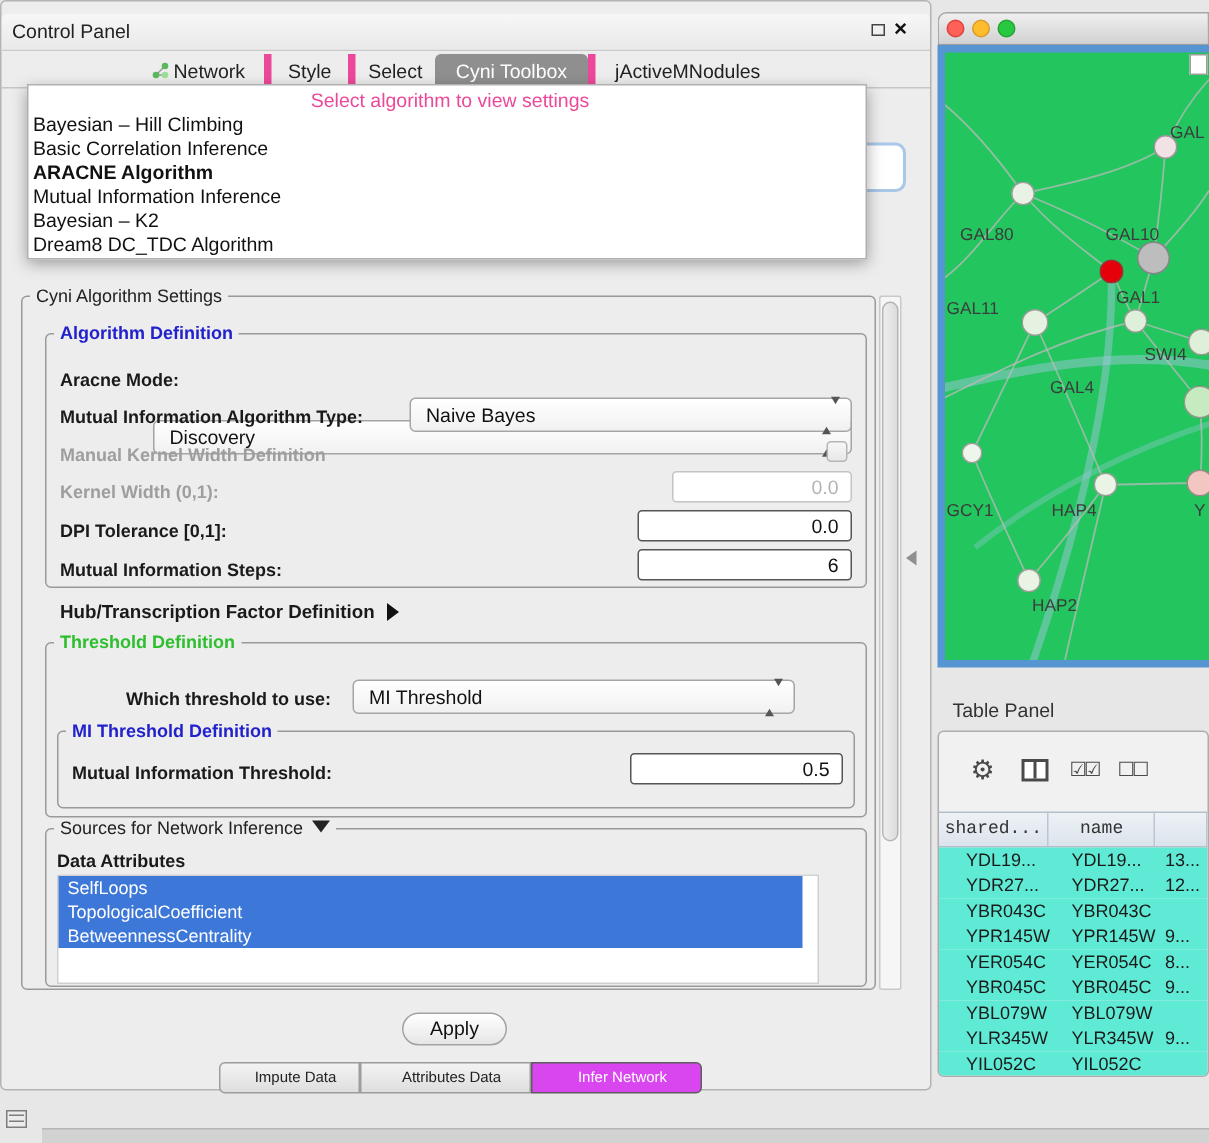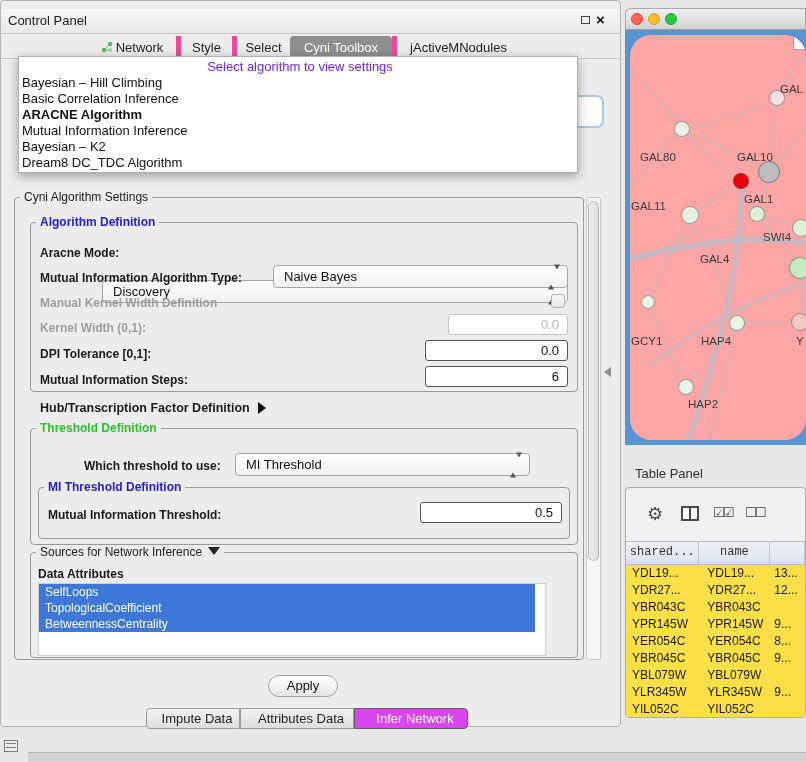--- a/index.html
+++ b/index.html
@@ -13,21 +13,21 @@
   .float-ico{width:9px;height:8px;border:1.5px solid #444;box-sizing:border-box;}
   .close-ico{font-size:15px;font-weight:bold;color:#111;line-height:14px;}
   
   .tab{font-size:13px;color:#222;text-align:center;line-height:23px;height:23px;box-sizing:border-box;border-left:5px solid #ec4899;}
   .tab.first{border-left:none;}
   .tab.active{background:#8f8f8f;color:#fff;border-radius:4px 4px 0 0;border-left:none;}
   .tabline{background:#c6c6c6;height:1px;}
   
   .popup{background:#fff;border:1px solid #b0b0b0;box-shadow:0 3px 10px rgba(0,0,0,.35);z-index:50;padding-top:2px;box-sizing:border-box;}
   .pitem{font-size:13px;line-height:16px;height:16px;padding-left:3px;color:#111;white-space:nowrap;}
-  .pitem.placeholder{color:#6d28d9;text-align:center;padding-left:4px;}
+  .pitem.placeholder{color:#ec4899;text-align:center;padding-left:4px;}
   .pitem.bold{font-weight:bold;}
   
   .group{border:1px solid #9a9a9a;border-radius:4px;box-sizing:border-box;}
   .glabel{background:#ededed;padding:0 4px;font-size:12px;line-height:13px;color:#222;white-space:nowrap;z-index:5;}
   .glabel.blue{color:#2222cc;font-weight:bold;}
   .glabel.green{color:#2ebf2e;font-weight:bold;}
   .lbl{font-size:12px;font-weight:bold;color:#1a1a1a;white-space:nowrap;}
   .lbl.disabled{color:#9e9e9e;}
   
   .combo{background:linear-gradient(#ffffff,#f1f1f1);border:1px solid #a5a5a5;border-radius:4px;box-sizing:border-box;font-size:13px;color:#111;line-height:21px;padding-left:10px;}
@@ -38,44 +38,44 @@
   .field{background:#fff;border:1px solid #555;border-radius:3px;box-sizing:border-box;font-size:13px;color:#111;text-align:right;padding-right:8px;line-height:19px;}
   .field.disabled{border-color:#c4c4c4;color:#b3b3b3;}
   .checkbox{width:14px;height:14px;background:linear-gradient(#f7f7f7,#e8e8e8);border:1px solid #b5b5b5;border-radius:3px;box-sizing:border-box;}
   .disc-right{display:inline-block;width:0;height:0;border-top:6px solid transparent;border-bottom:6px solid transparent;border-left:8px solid #111;vertical-align:-2px;margin-left:8px;}
   .disc-down{display:inline-block;width:0;height:0;border-left:6px solid transparent;border-right:6px solid transparent;border-top:8px solid #222;vertical-align:1px;margin-left:6px;}
   
   .attr-list{background:#fff;border:1px solid #d0d0d0;box-sizing:border-box;}
   .attr-item{height:16px;line-height:16px;font-size:12px;color:#fff;background:#3d77d8;padding-left:6px;width:496px;box-sizing:border-box;white-space:nowrap;overflow:hidden;}
   
   .btn{background:linear-gradient(#ffffff,#e6e6e6);border:1px solid #a3a3a3;border-radius:12px;font-size:13px;color:#111;text-align:center;box-sizing:border-box;}
-  .seg{background:linear-gradient(#f3f3f3,#dedede);border:1px solid #9c9c9c;font-size:13px;color:#222;text-align:center;line-height:20px;box-sizing:border-box;padding-left:8px;}
+  .seg{background:linear-gradient(#f3f3f3,#dedede);border:1px solid #9c9c9c;font-size:10px;color:#222;text-align:center;line-height:20px;box-sizing:border-box;padding-left:8px;}
   .seg.first{border-radius:4px 0 0 4px;}
   .seg.last{border-radius:0 4px 4px 0;}
   .seg.active{background:#d946ef;color:#fff;border-color:#5e5e5e;}
   
   .sb-track{background:#f6f6f6;border:1px solid #c9c9c9;box-sizing:border-box;border-radius:2px;}
   .sb-thumb{background:linear-gradient(90deg,#eeeeee,#dcdcdc);border:1px solid #b5b5b5;border-radius:6px;box-sizing:border-box;}
   .split-arrow{width:0;height:0;border-top:5px solid transparent;border-bottom:5px solid transparent;border-right:7px solid #8f8f8f;}
   
   .nwin-title{background:linear-gradient(#efefef,#d2d2d2);border:1px solid #a8a8a8;border-bottom:1px solid #9e9e9e;border-radius:6px 0 0 0;box-sizing:border-box;}
   .light{width:12px;height:12px;border-radius:50%;box-sizing:border-box;}
   .net-frame{background:#5795d2;}
-  .net-canvas{position:absolute;background:#fca5a5;overflow:hidden;border-radius:21px;}
+  .net-canvas{position:absolute;background:#22c55e;overflow:hidden;}
   .net-node{position:absolute;border-radius:50%;border:1px solid rgba(90,90,90,.55);box-sizing:border-box;}
   .net-label{position:absolute;font-size:11.5px;color:#3c3c3c;white-space:nowrap;}
   .scroll-box{background:#fff;border:1px solid #9e9e9e;box-sizing:border-box;}
   
   .tpanel{background:#f1f1f1;border:1px solid #adadad;border-radius:4px;box-sizing:border-box;overflow:hidden;}
   .ticon{color:#4a4a4a;}
   .cols-icon{width:18px;height:15px;border:2px solid #4a4a4a;background:#fff;box-sizing:border-box;position:relative;}
   .cols-icon:before{content:"";position:absolute;left:6px;top:0;width:2px;height:100%;background:#4a4a4a;}
   .thead{background:linear-gradient(#eef2f7,#dbe3ec);border-top:1px solid #b6bfc9;border-bottom:1px solid #b6bfc9;display:flex;font-family:Liberation Mono, monospace;}
   .thcell{font-size:12px;color:#333;text-align:center;line-height:21px;border-right:1px solid #bcc5d0;box-sizing:border-box;white-space:nowrap;overflow:hidden;}
-  .trow{display:flex;height:17px;background:#fde047;}
+  .trow{display:flex;height:17px;background:#5eead4;padding-left:12px;}
   .tcell{font-size:12px;color:#1a1a1a;line-height:17px;box-sizing:border-box;white-space:nowrap;overflow:hidden;}
   .tcell.c0{width:85px;padding-left:6px;}
   .tcell.c1{width:82px;padding-left:8px;}
   .tcell.c2{width:40px;padding-left:4px;}
   .grip{border:1px solid #7d7d7d;background:#ececec;box-sizing:border-box;}
   .grip:before{content:"";display:block;margin:2px 1px 0 1px;border-top:1px solid #7d7d7d;border-bottom:1px solid #7d7d7d;height:3px;}
 </style>
 </head>
 <body>
 

